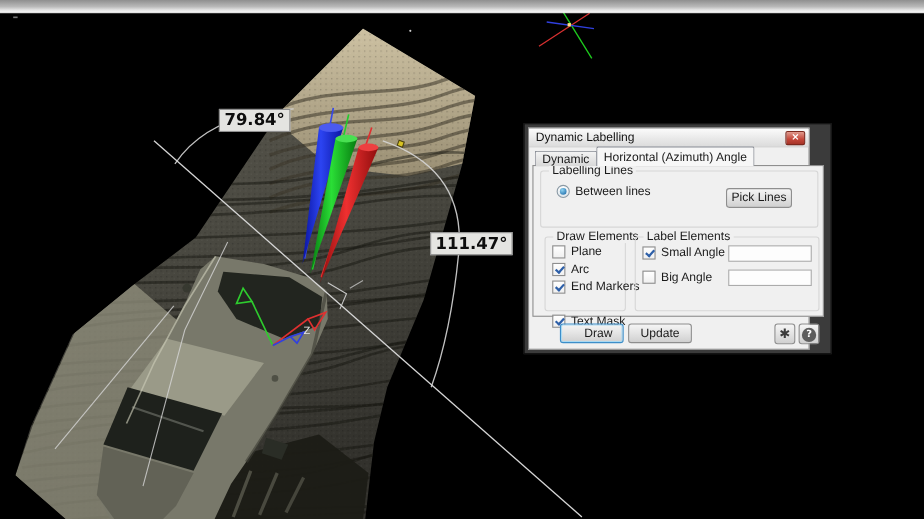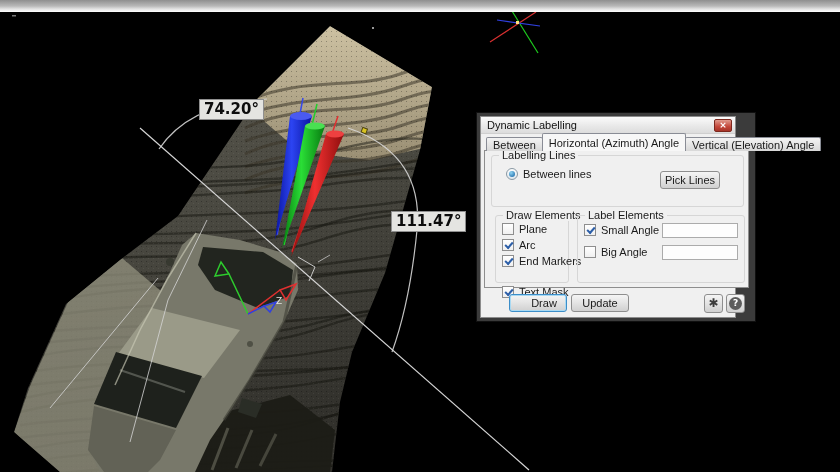--- a/index.html
+++ b/index.html
@@ -203,37 +203,36 @@
     </g>
 
     <g stroke-width="1.2">
       <line x1="512" y1="11" x2="538" y2="53" stroke="#1ecc1e"></line>
       <line x1="490" y1="42" x2="536" y2="12" stroke="#d83030"></line>
       <line x1="497" y1="20" x2="540" y2="26" stroke="#3040e0"></line>
       <rect x="516" y="21" width="3" height="3" fill="#ffe080" stroke="none"></rect>
     </g>
   </svg>
 
-  <div class="angle-label" style="left:199px;top:99px;">74.20°</div>
+  <div class="angle-label" style="left:199px;top:99px;">79.84°</div>
   <div class="angle-label" style="left:391px;top:211px;">111.47°</div>
 
   <div class="dialog">
     <div class="dialog-inner">
 
       <div class="titlebar">
         <span class="title">Dynamic Labelling</span>
         <div class="close-btn">
           <span>×</span>
         </div>
       </div>
 
       <div class="tabs">
-        <div class="tab">Between</div>
+        <div class="tab">Dynamic</div>
         <div class="tab active">Horizontal (Azimuth) Angle</div>
-        <div class="tab">Vertical (Elevation) Angle</div>
       </div>
 
       <div class="tabpage">
 
         <div class="groupbox" style="left:6px;top:4px;width:253px;height:52px;">
           <span class="legend">Labelling Lines</span>
           <div class="row" style="left:14px;top:12px;">
             <div class="radio selected"></div>
             <span>Between lines</span>
           </div>

